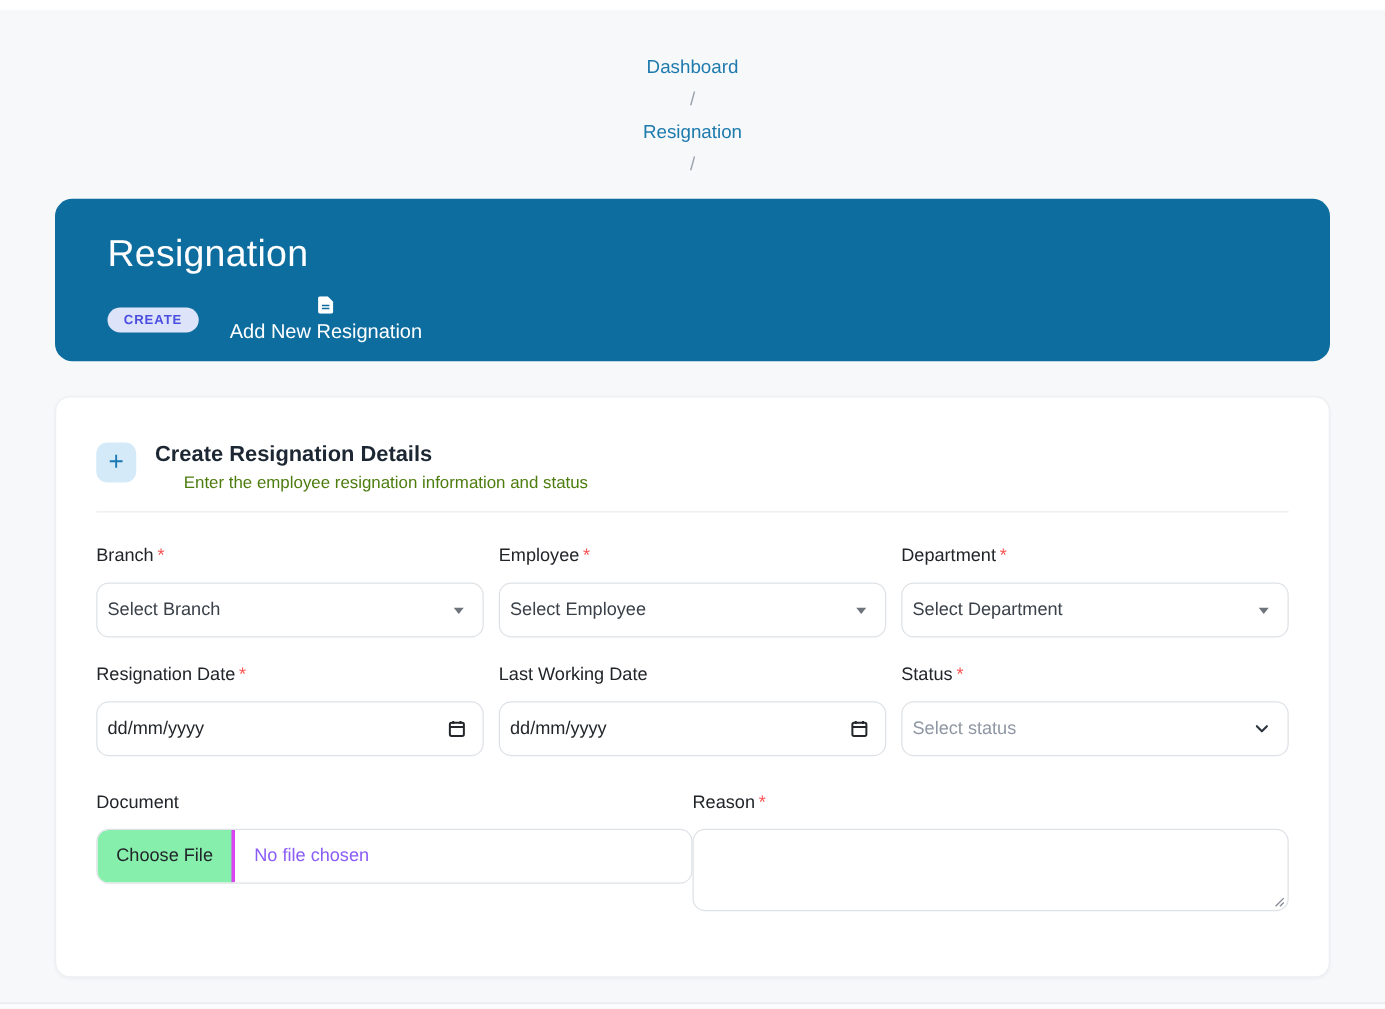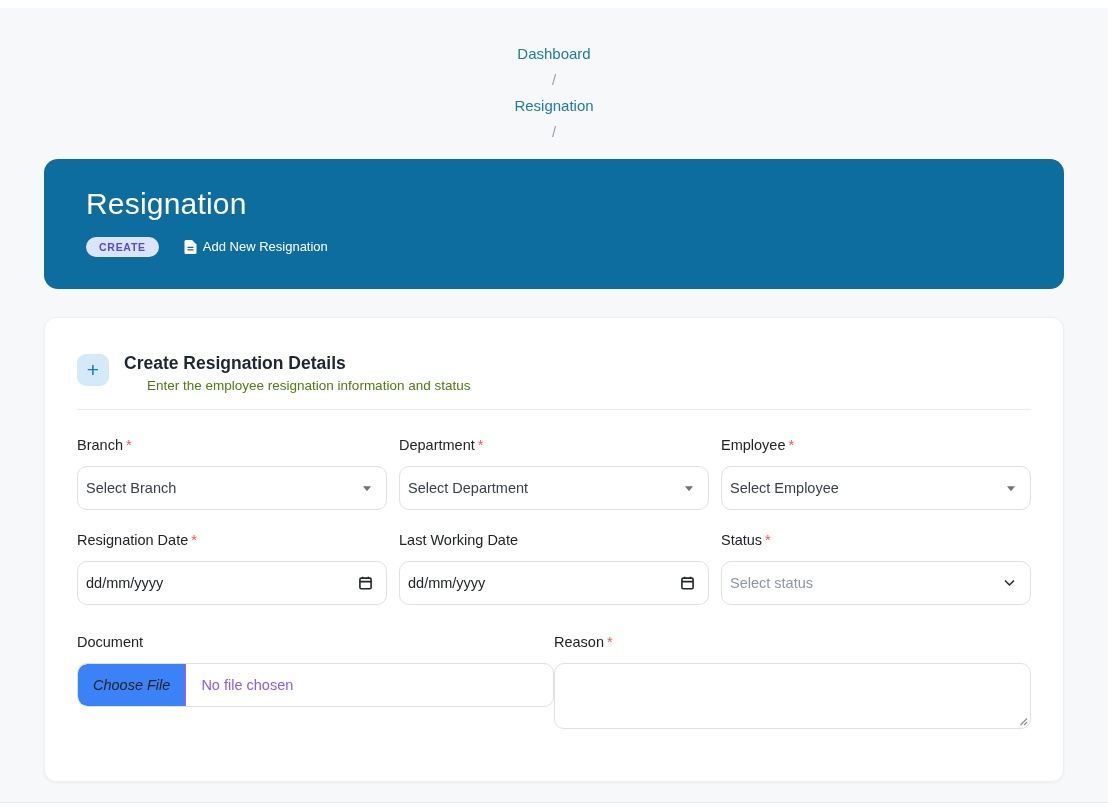--- a/index.html
+++ b/index.html
@@ -49,22 +49,23 @@
     color: #4c4ee0;
     font-size: 10.5px;
     font-weight: 700;
     letter-spacing: 0.07em;
     padding: 5px 13px 4px;
     border-radius: 999px;
     line-height: 1;
   }
   .banner-action {
     display: flex; align-items: center; gap: 6px;
-    color: #ffffff; font-size: 13px; font-weight: 500;
+    color: #ffffff; font-size: 16px; font-weight: 500;
     cursor: pointer;
+    flex-direction: column;
   }
 
   
   .card {
     margin: 28px 44px 0;
     background: #ffffff;
     border: 1px solid #edeff2;
     border-radius: 12px;
     box-shadow: 0 1px 3px rgba(20, 35, 60, 0.05);
     padding: 34px 32px 52px;
@@ -127,26 +128,25 @@
   .placeholder-light { color: #8e97a3; }
   .date-text { color: #23272b; }
   .cal-icon { position: absolute; right: 13px; top: 50%; transform: translateY(-50%); display: flex; }
 
   
   .file-control { padding: 0; overflow: hidden; }
   .file-btn {
     height: 100%;
     display: flex; align-items: center;
     padding: 0 15px;
-    background: #3b82f6;
-    border-right: 1px solid #d946ef;
+    background: #86efac;
+    border-right: 3px solid #d946ef;
     color: #212529;
     border-radius: 9px 0 0 9px;
     cursor: pointer;
-    font-style: italic;
   }
   .file-status { padding-left: 15px; color: #8b5cf6; }
 
   
   .textarea-wrap { position: relative; }
   textarea.reason {
     width: 100%;
     height: 66px;
     border: 1px solid #dee2e6;
     border-radius: 10px;
@@ -228,30 +228,30 @@
 
   <div class="row3">
     <div>
       <span class="field-label"><span>Branch</span><span class="req">*</span></span>
       <div class="control">
         <span>Select Branch</span>
         <span class="select-caret"></span>
       </div>
     </div>
     <div>
+      <span class="field-label"><span>Employee</span><span class="req">*</span></span>
+      <div class="control">
+        <span>Select Employee</span>
+        <span class="select-caret"></span>
+      </div>
+    </div>
+    <div>
       <span class="field-label"><span>Department</span><span class="req">*</span></span>
       <div class="control">
         <span>Select Department</span>
-        <span class="select-caret"></span>
-      </div>
-    </div>
-    <div>
-      <span class="field-label"><span>Employee</span><span class="req">*</span></span>
-      <div class="control">
-        <span>Select Employee</span>
         <span class="select-caret"></span>
       </div>
     </div>
   </div>
 
   <div class="row3" style="margin-bottom: 29px;">
     <div>
       <span class="field-label"><span>Resignation Date</span><span class="req">*</span></span>
       <div class="control">
         <span class="date-text">dd/mm/yyyy</span>

